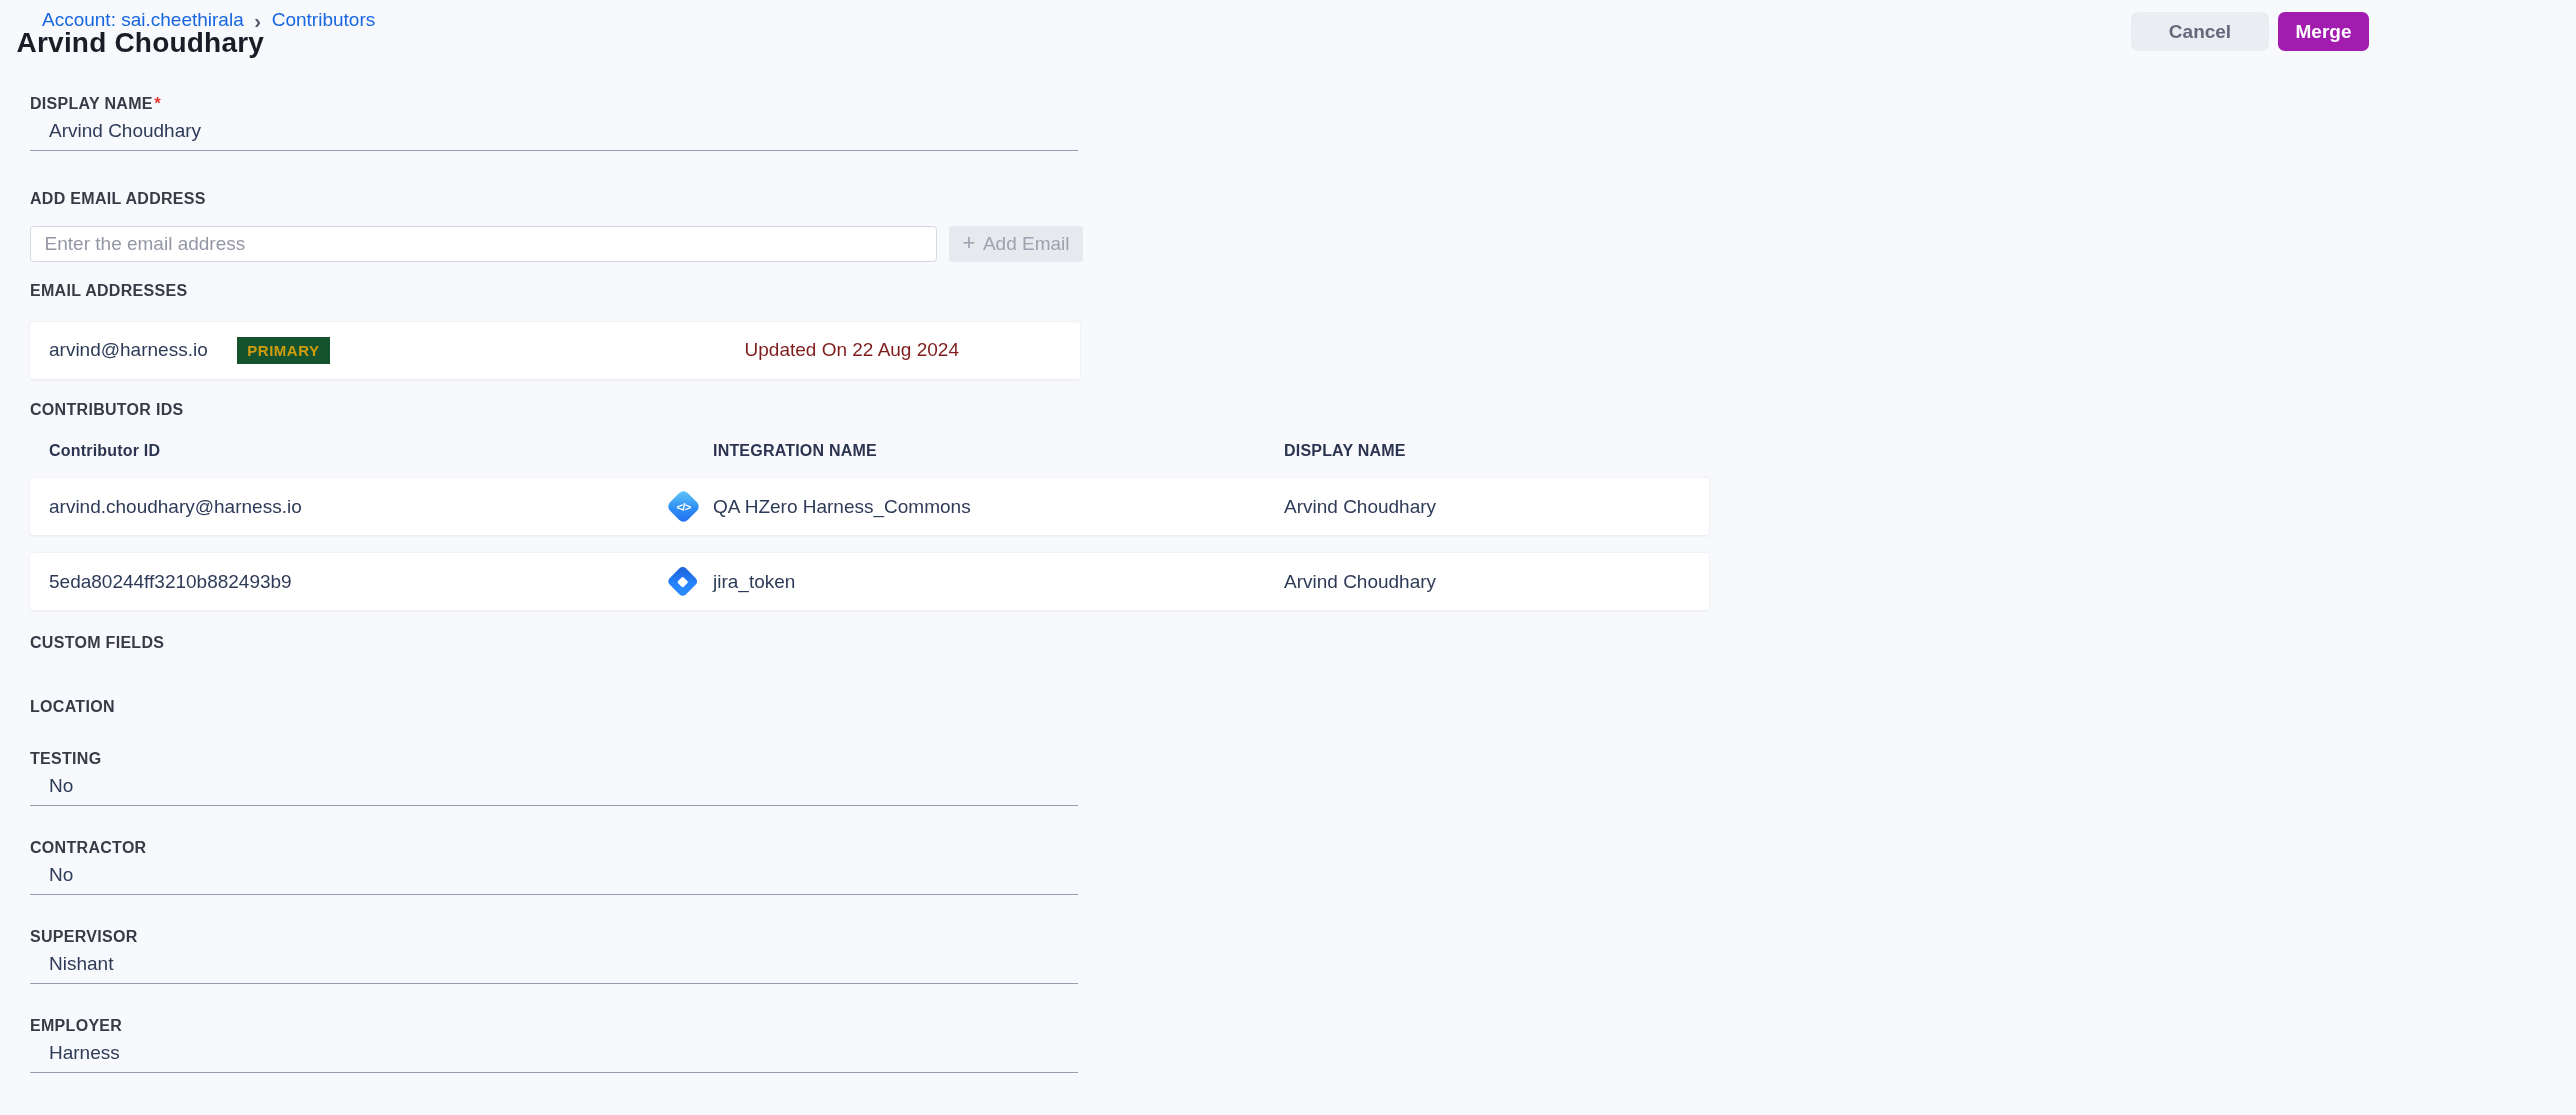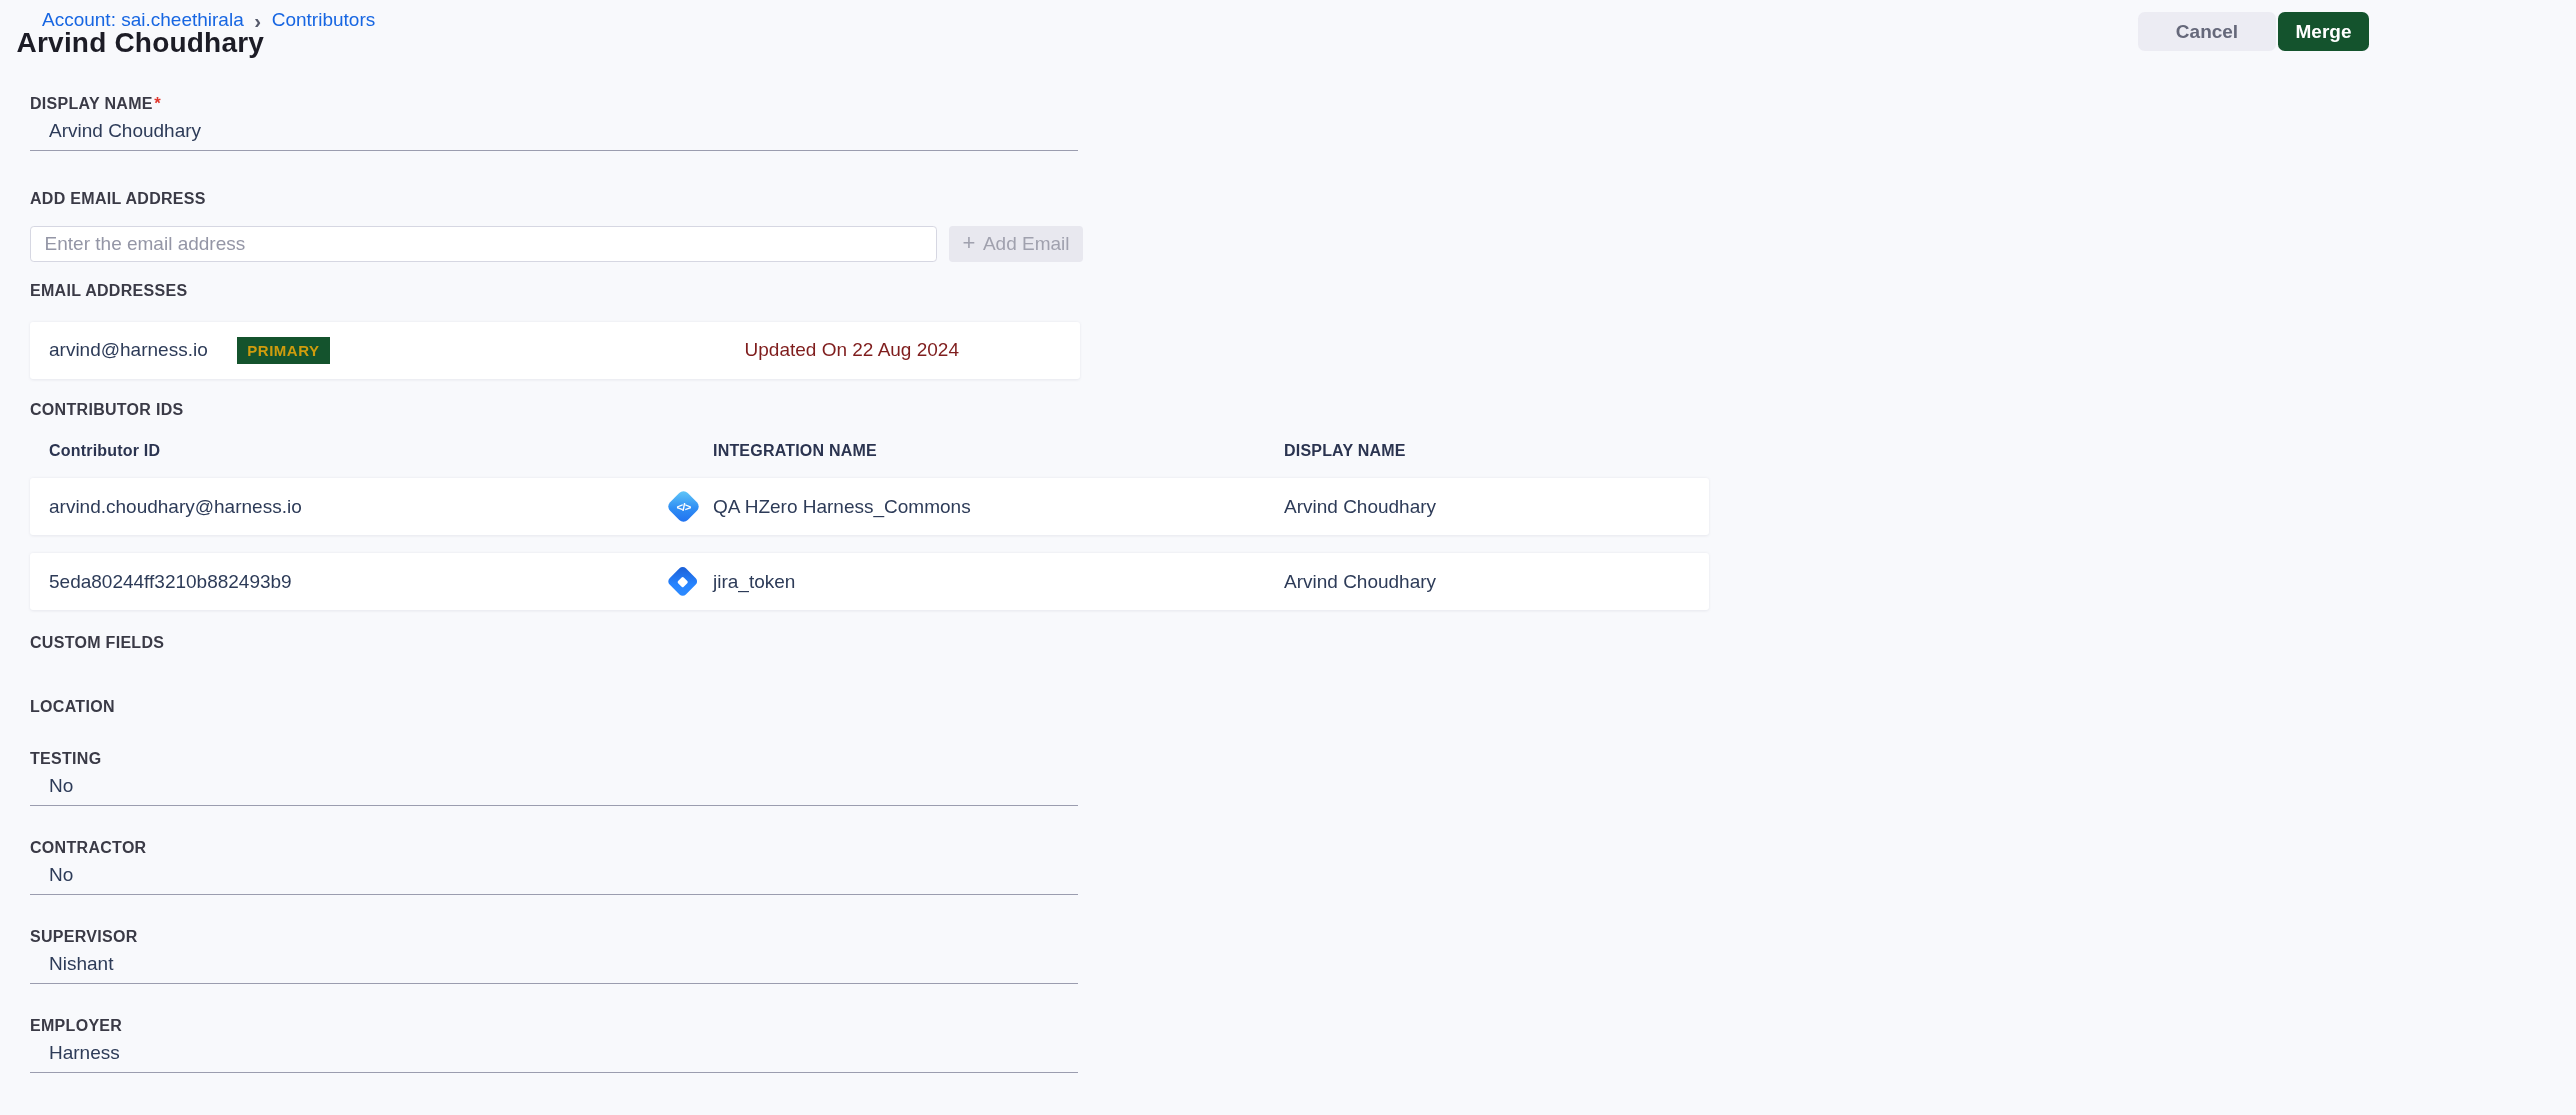--- a/index.html
+++ b/index.html
@@ -18,29 +18,29 @@
     position: absolute; top: 9px; left: 42px;
     display: flex; align-items: center; gap: 10.6px;
     font-size: 19px; color: #1766e2;
   }
   .breadcrumb a { color: #1766e2; text-decoration: none; cursor: pointer; }
   .breadcrumb .sep { color: #565a6b; font-size: 20.4px; font-weight: 700; line-height: 1; padding-top: 1.5px; }
   .page-title {
     position: absolute; top: 27px; left: 16.6px;
     font-size: 28px; font-weight: 700; color: #1c1c26; letter-spacing: 0.2px;
   }
-  .header-actions { position: absolute; top: 12px; right: 15px; display: flex; gap: 2px; }
+  .header-actions { position: absolute; top: 12px; right: 15px; display: flex; gap: 9px; }
   .btn {
     height: 39px; border: none; border-radius: 6.8px;
     font-family: "Liberation Sans", sans-serif;
     font-size: 19px; font-weight: 700; cursor: pointer;
     display: flex; align-items: center; justify-content: center;
   }
   .btn-cancel { width: 138px; background: #ececf3; color: #65687a; }
-  .btn-merge  { width: 91px; background: #14532d; color: #ffffff; }
+  .btn-merge  { width: 91px; background: #a21caf; color: #ffffff; }
 
   
   .main { position: absolute; top: 0; left: 30px; width: 2516px; }
   .spacer-top { height: 94px; }
 
   .field-label {
     font-size: 16px; font-weight: 700; color: #3a3a46;
     letter-spacing: 0.3px; line-height: 19.6px;
   }
   .required { color: #e0362c; font-size: 16.6px; vertical-align: top; margin-left: 1.5px; }

